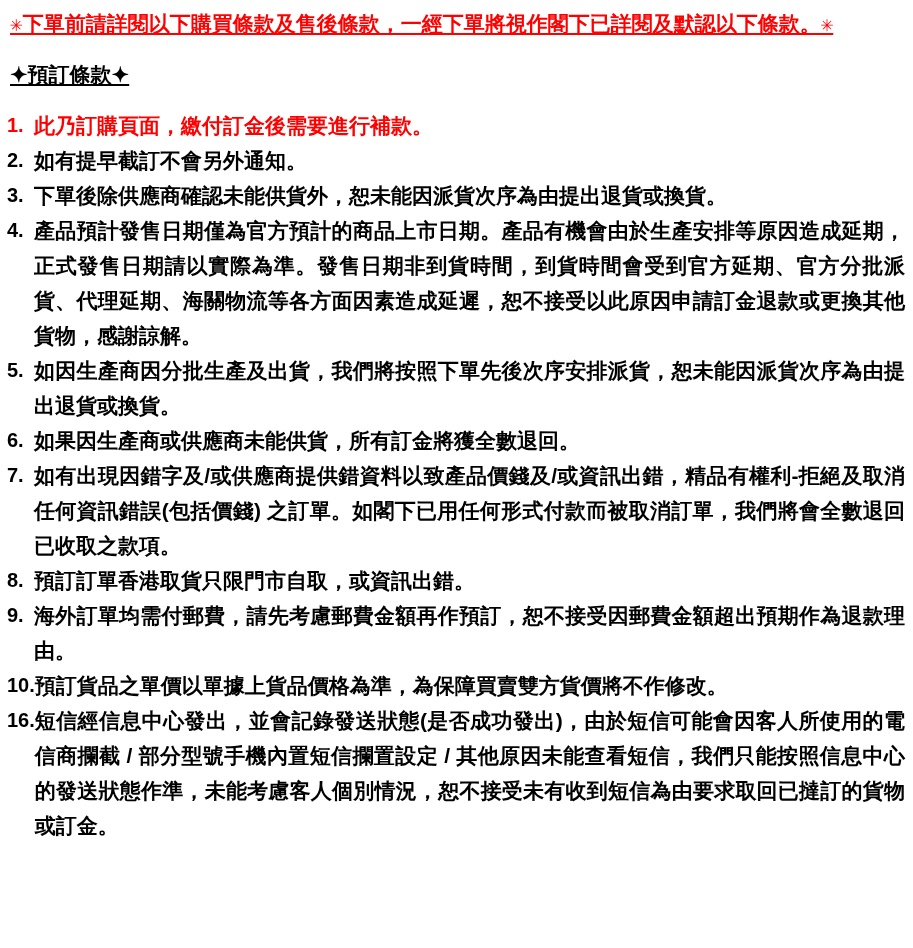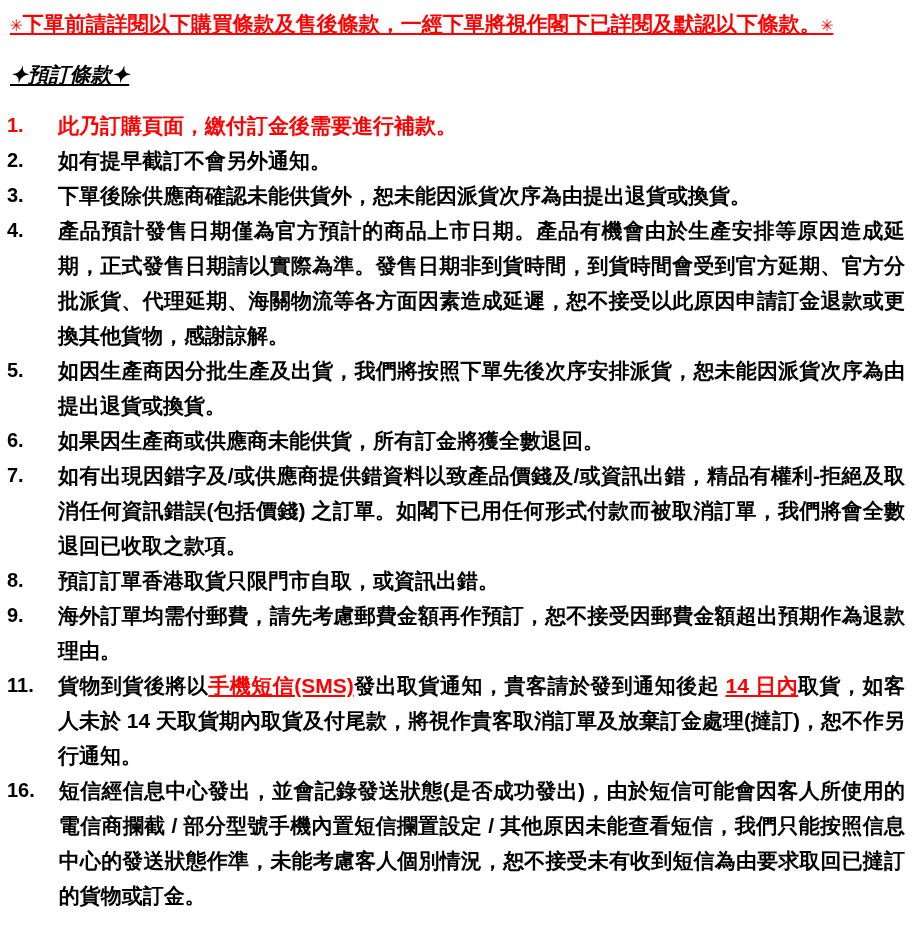--- a/index.html
+++ b/index.html
@@ -25,40 +25,39 @@
     text-decoration:underline;
     line-height:35px;
     padding-left:6px;
     font-family:Liberation Mono, monospace;
   }
   .section-title{
     margin-top:14px;
     line-height:35px;
     padding-left:6px;
   }
-  .section-title span{text-decoration:underline;font-style:italic;}
+  .section-title span{text-decoration:underline;}
   .terms-list{
     margin-top:16px;
   }
   .term{
     display:flex;
     align-items:flex-start;
   }
   .term .num{
     flex:0 0 30px;
     padding-left:3px;
     line-height:35px;
     white-space:nowrap;
     font-size:20px;
   }
   .term .txt{
     flex:1;
     line-height:35px;
     text-align:justify;
-    margin-left:24px;
   }
   .term.red{color:var(--red);}
   .hl{
     color:var(--red);
     text-decoration:underline;
   }
 </style>
 </head>
 <body>
 
@@ -99,20 +98,20 @@
     </div>
     <div class="term">
       <span class="num">8.</span>
       <div class="txt"><span>預訂訂單香港取貨只限門市自取，或資訊出錯。</span></div>
     </div>
     <div class="term">
       <span class="num">9.</span>
       <div class="txt"><span>海外訂單均需付郵費，請先考慮郵費金額再作預訂，恕不接受因郵費金額超出預期作為退款理由。</span></div>
     </div>
     <div class="term">
-      <span class="num">11.</span>
-      <div class="txt"><span>貨物到貨後將以</span><span class="hl">手機短信(SMS)</span><span>發出取貨通知，貴客請於發到通知後起 </span><span class="hl">14 日內</span><span>取貨，如客人未於 14 天取貨期內取貨及付尾款，將視作貴客取消訂單及放棄訂金處理(撻訂)，恕不作另行通知。</span></div>
+      <span class="num">10.</span>
+      <div class="txt"><span>預訂貨品之單價以單據上貨品價格為準，為保障買賣雙方貨價將不作修改。</span></div>
     </div>
     <div class="term">
       <span class="num">16.</span>
       <div class="txt"><span>短信經信息中心發出，並會記錄發送狀態(是否成功發出)，由於短信可能會因客人所使用的電信商攔截 / 部分型號手機內置短信攔置設定 / 其他原因未能查看短信，我們只能按照信息中心的發送狀態作準，未能考慮客人個別情況，恕不接受未有收到短信為由要求取回已撻訂的貨物或訂金。</span></div>
     </div>
   </div>
 
 </body></html>

